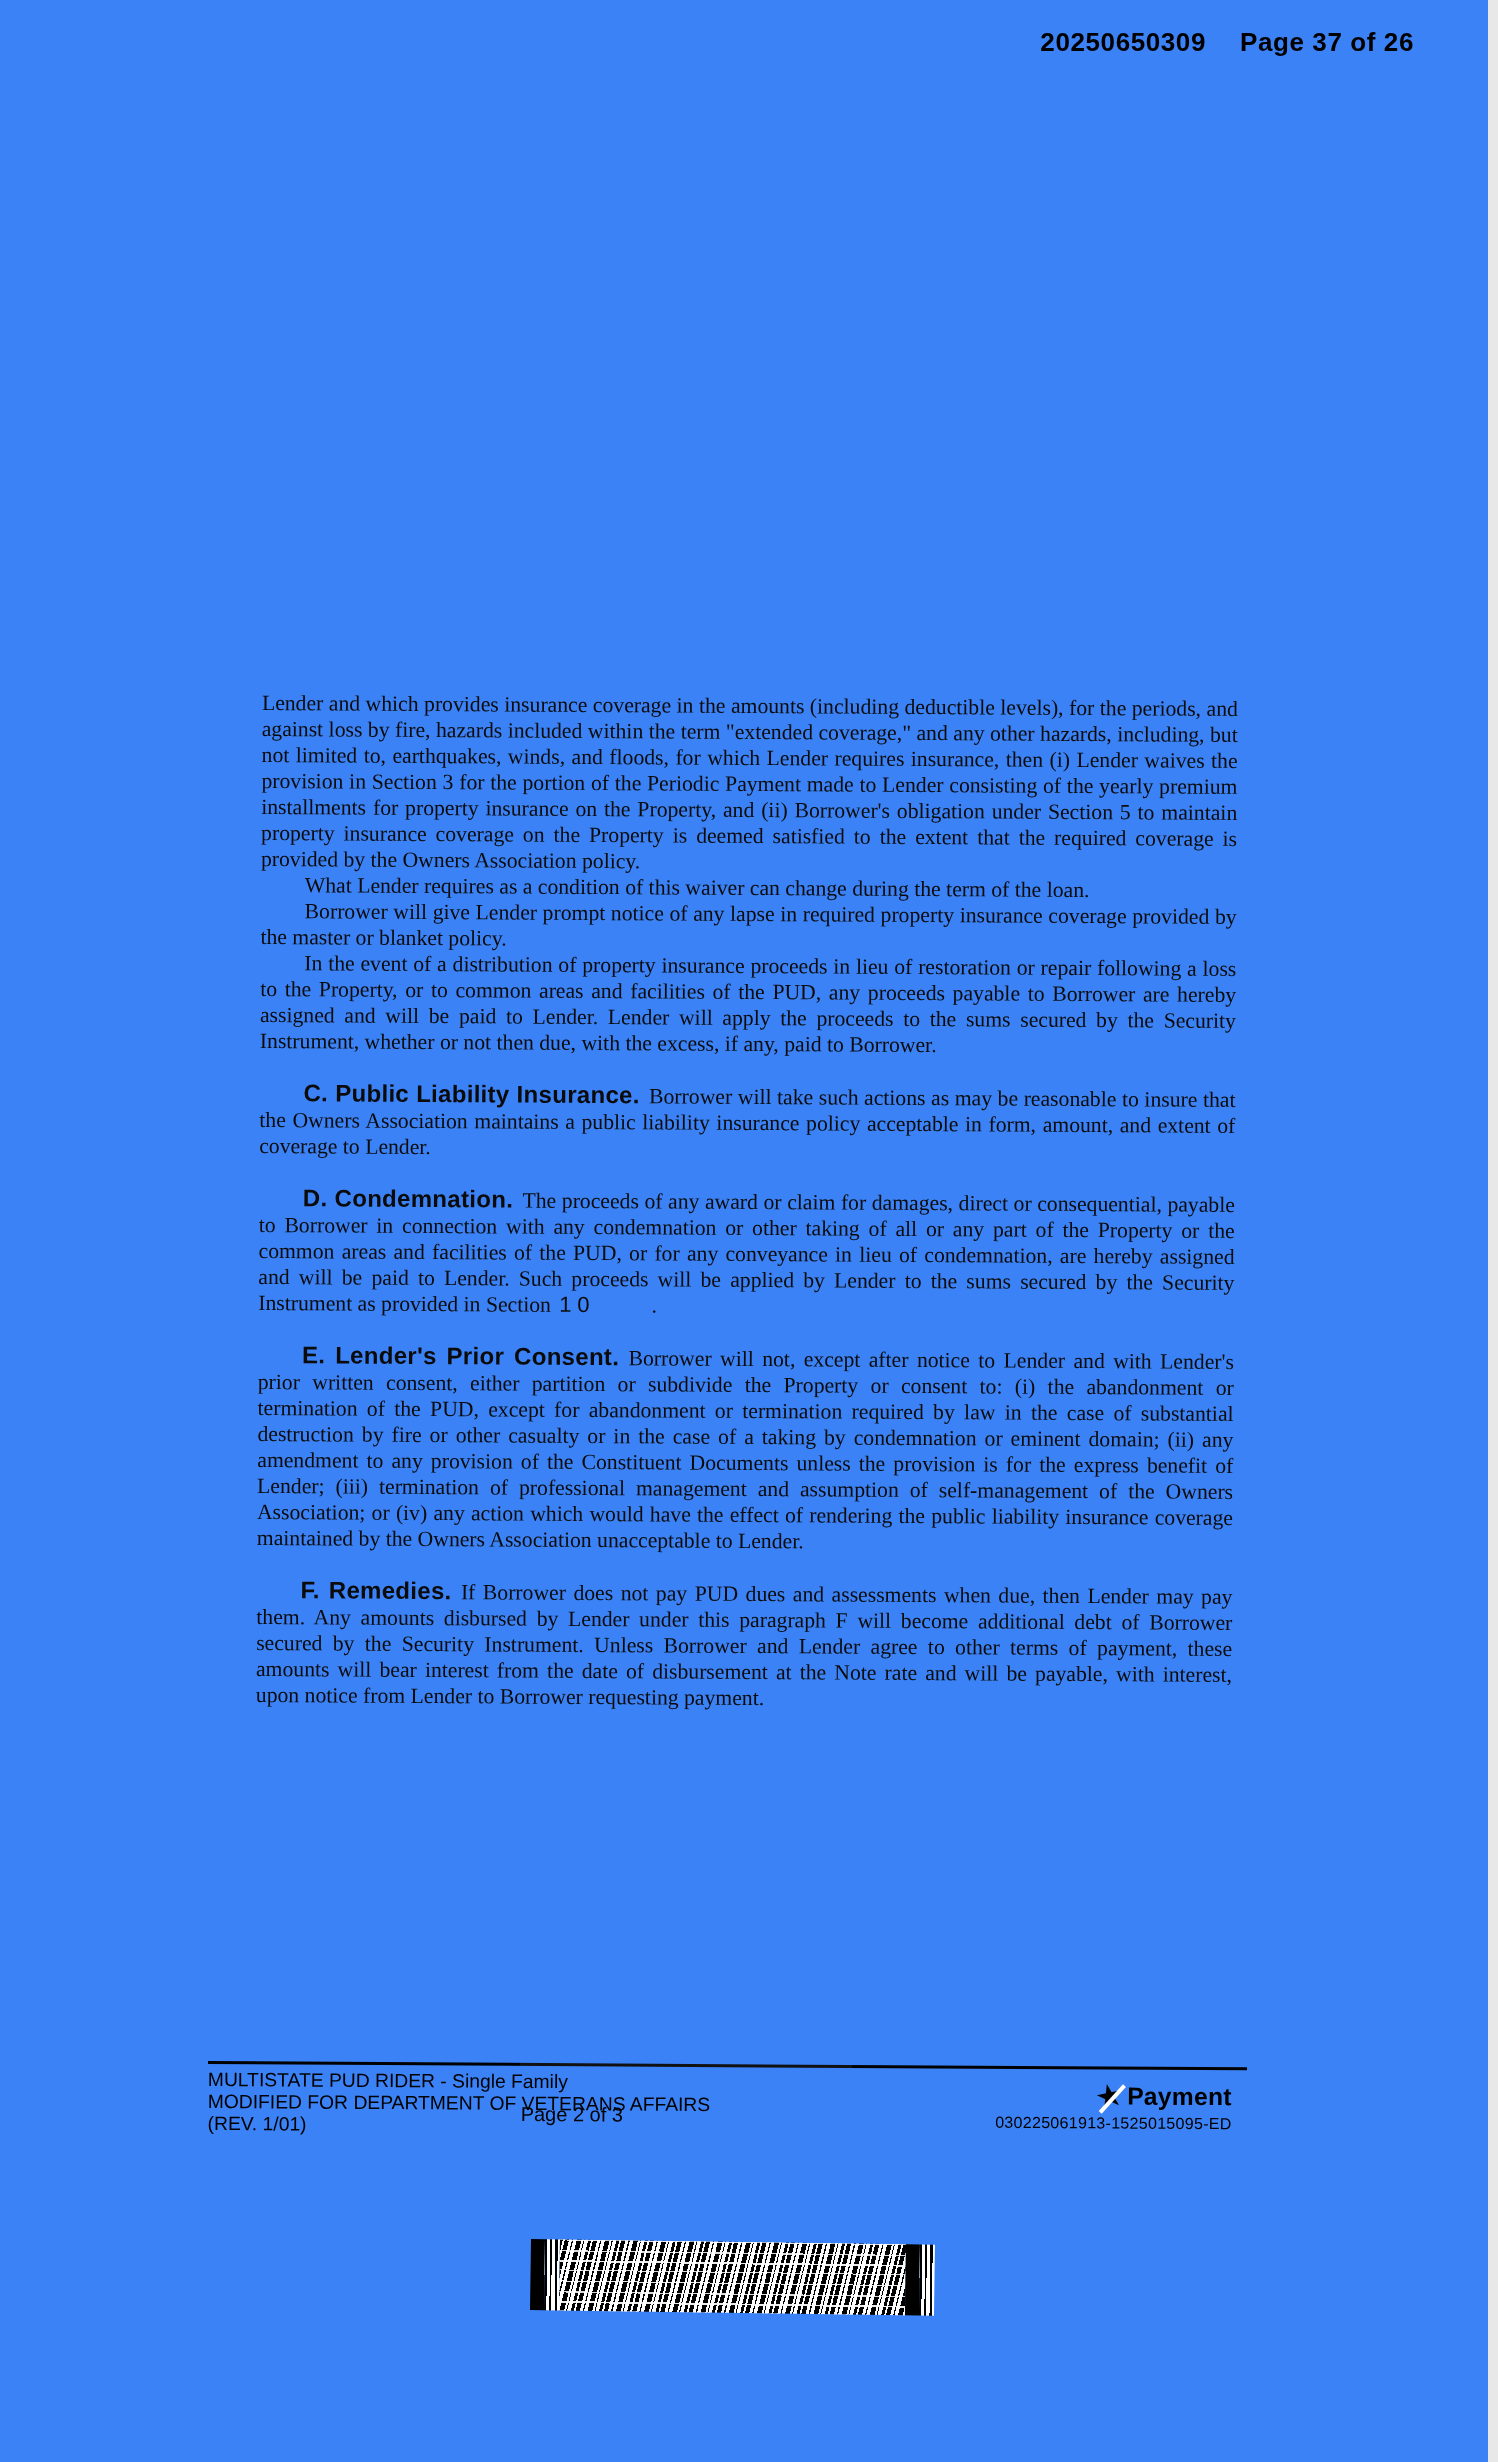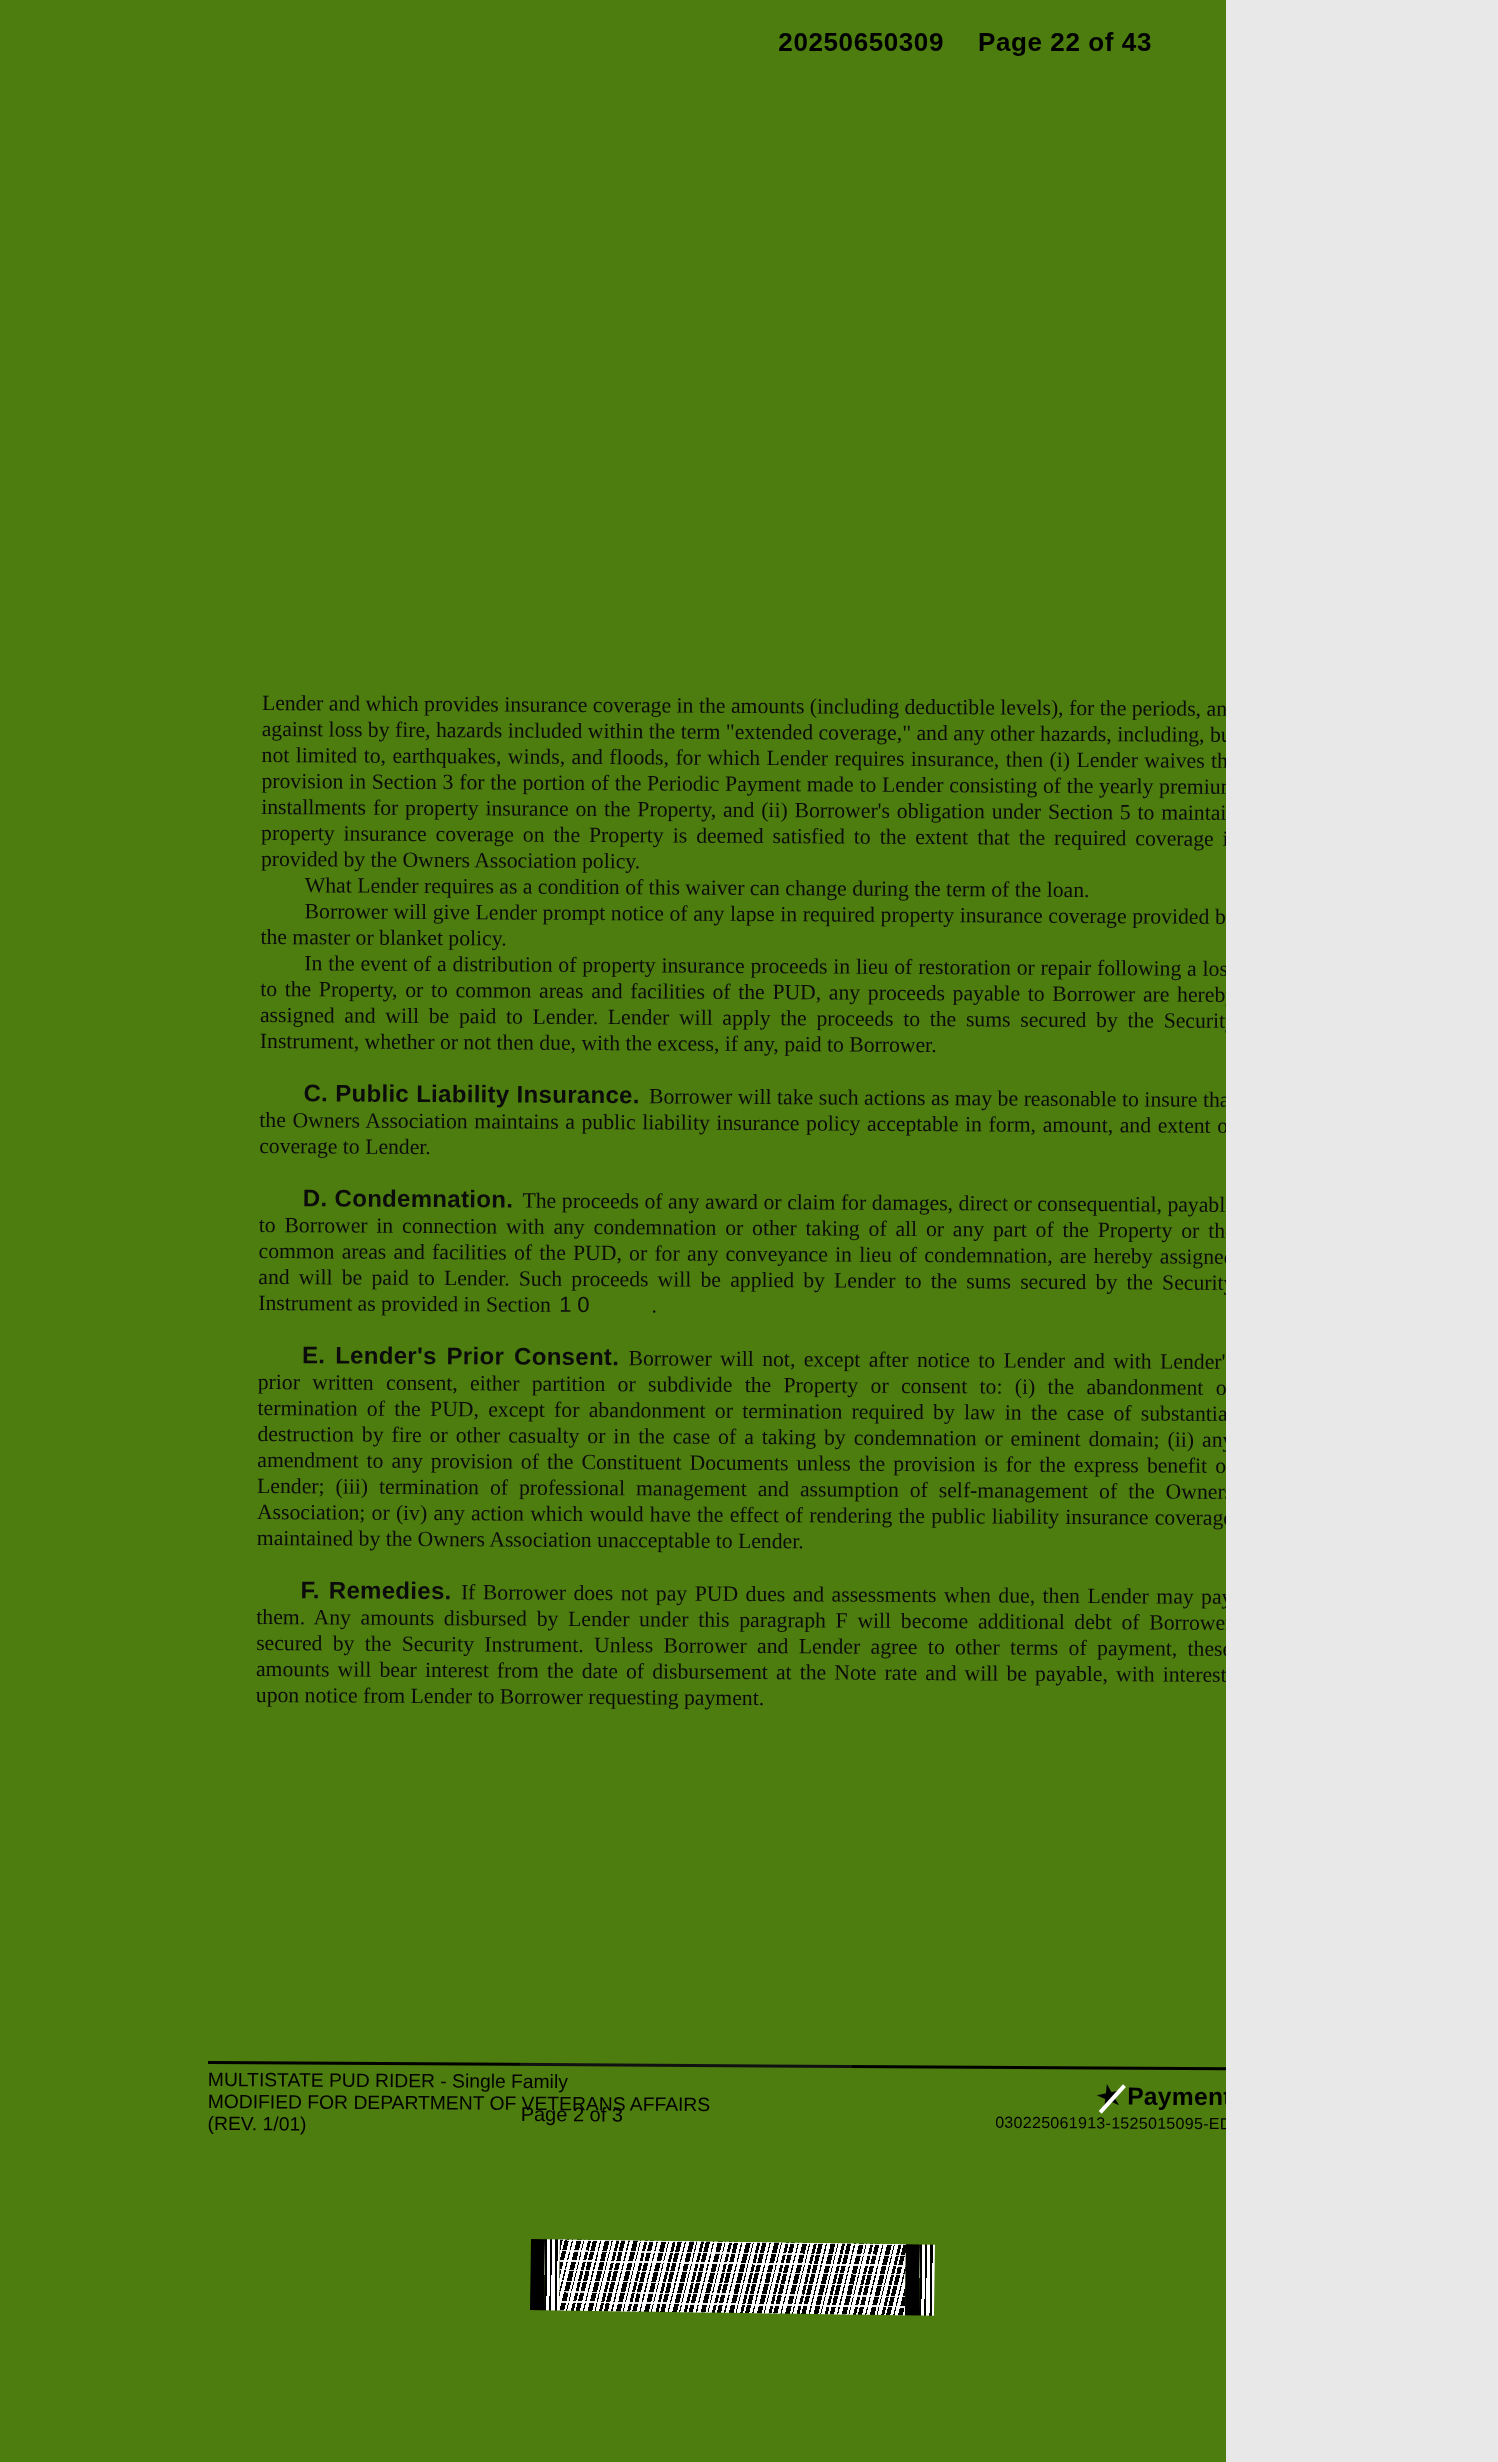--- a/index.html
+++ b/index.html
@@ -1,19 +1,19 @@
 <!DOCTYPE html>
 <html style="font-size:9.4px"><head>
 <meta charset="utf-8">
 <style>
   html,body{margin:0;padding:0;background:#e8e8e8;}
   .page{
     position:relative;
-    width:1226px;height:2462px;
-    background:#4d7c0f;
+    width:1488px;height:2462px;
+    background:#3b82f6;
     overflow:hidden;
     font-family:"Liberation Serif", serif;
     color:#0b0b0b;
   }
   
   .rec-header{
     position:absolute;top:27px;right:74px;
     display:flex;gap:34px;
     font-family:"Liberation Sans", sans-serif;
     font-weight:bold;font-size:26px;letter-spacing:0.6px;
@@ -91,21 +91,21 @@
         #000 23px 24px,#fff 24px 27.5px);
   }
 </style>
 </head>
 <body>
 
 <div class="page">
 
   <div class="rec-header">
     <span>20250650309</span>
-    <span>Page 22 of 43</span>
+    <span>Page 37 of 26</span>
   </div>
 
   <div class="content">
     <p class="para">Lender and which provides insurance coverage in the amounts (including deductible levels), for the periods, and against loss by fire, hazards included within the term "extended coverage," and any other hazards, including, but not limited to, earthquakes, winds, and floods, for which Lender requires insurance, then (i) Lender waives the provision in Section 3 for the portion of the Periodic Payment made to Lender consisting of the yearly premium installments for property insurance on the Property, and (ii) Borrower's obligation under Section 5 to maintain property insurance coverage on the Property is deemed satisfied to the extent that the required coverage is provided by the Owners Association policy.</p>
     <p class="para indent">What Lender requires as a condition of this waiver can change during the term of the loan.</p>
     <p class="para indent">Borrower will give Lender prompt notice of any lapse in required property insurance coverage provided by the master or blanket policy.</p>
     <p class="para indent">In the event of a distribution of property insurance proceeds in lieu of restoration or repair following a loss to the Property, or to common areas and facilities of the PUD, any proceeds payable to Borrower are hereby assigned and will be paid to Lender. Lender will apply the proceeds to the sums secured by the Security Instrument, whether or not then due, with the excess, if any, paid to Borrower.</p>
 
     <p class="para section">
       <span class="sec-hd">C.  Public Liability Insurance.</span><span>Borrower will take such actions as may be reasonable to insure that the Owners Association maintains a public liability insurance policy acceptable in form, amount, and extent of coverage to Lender.</span>

